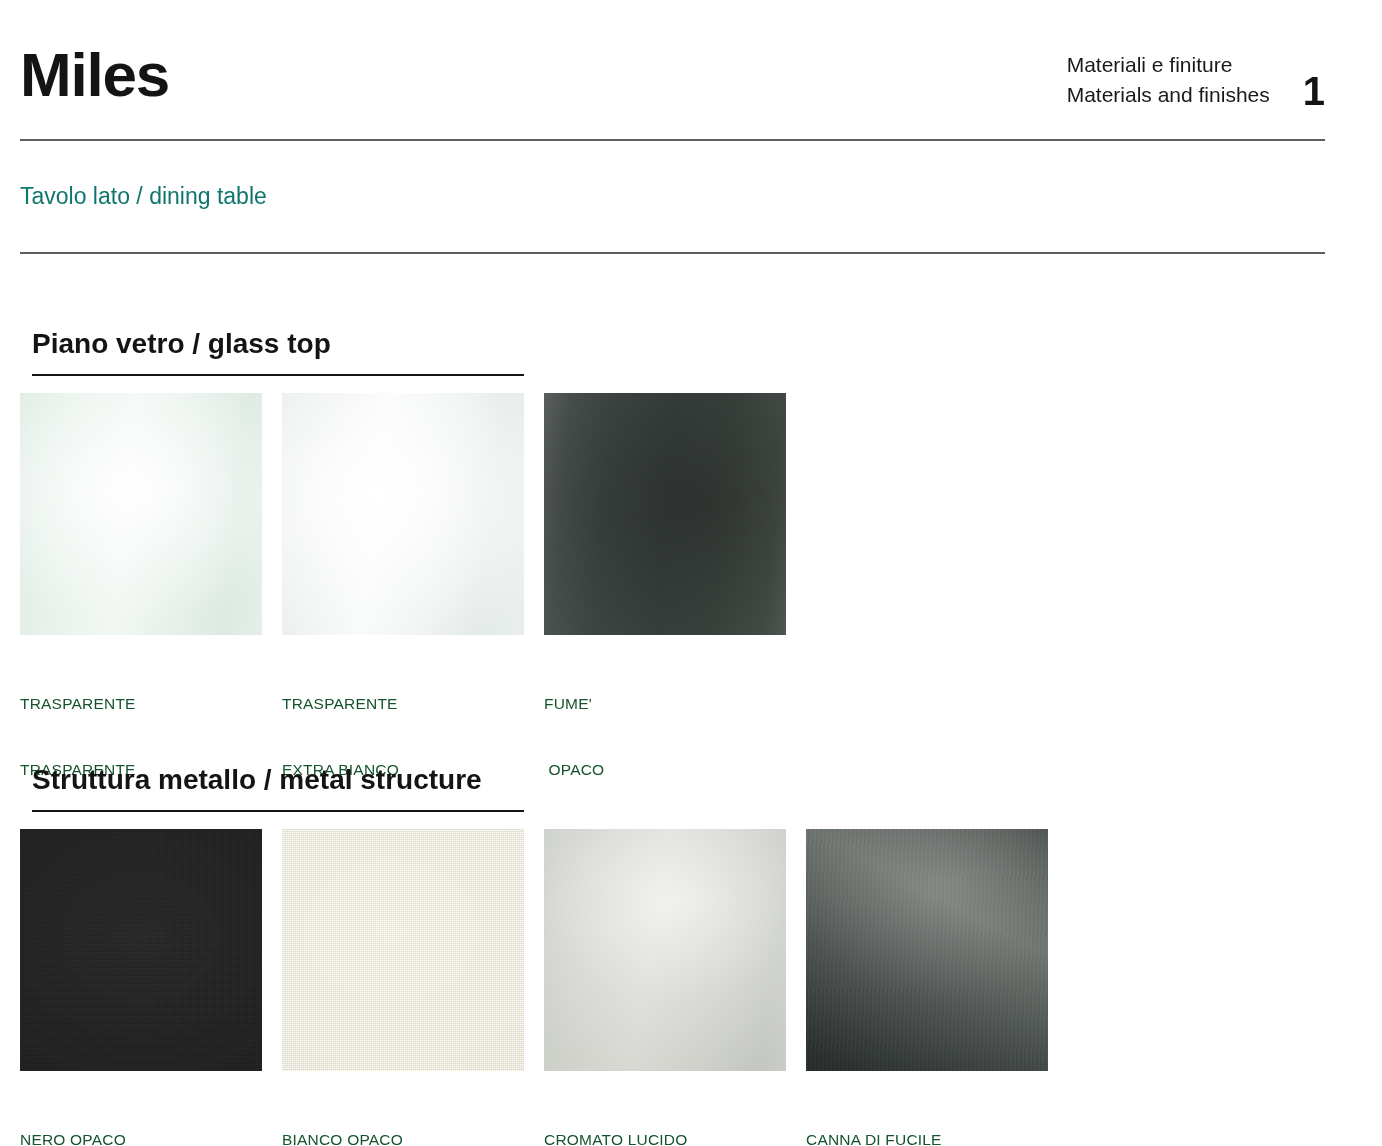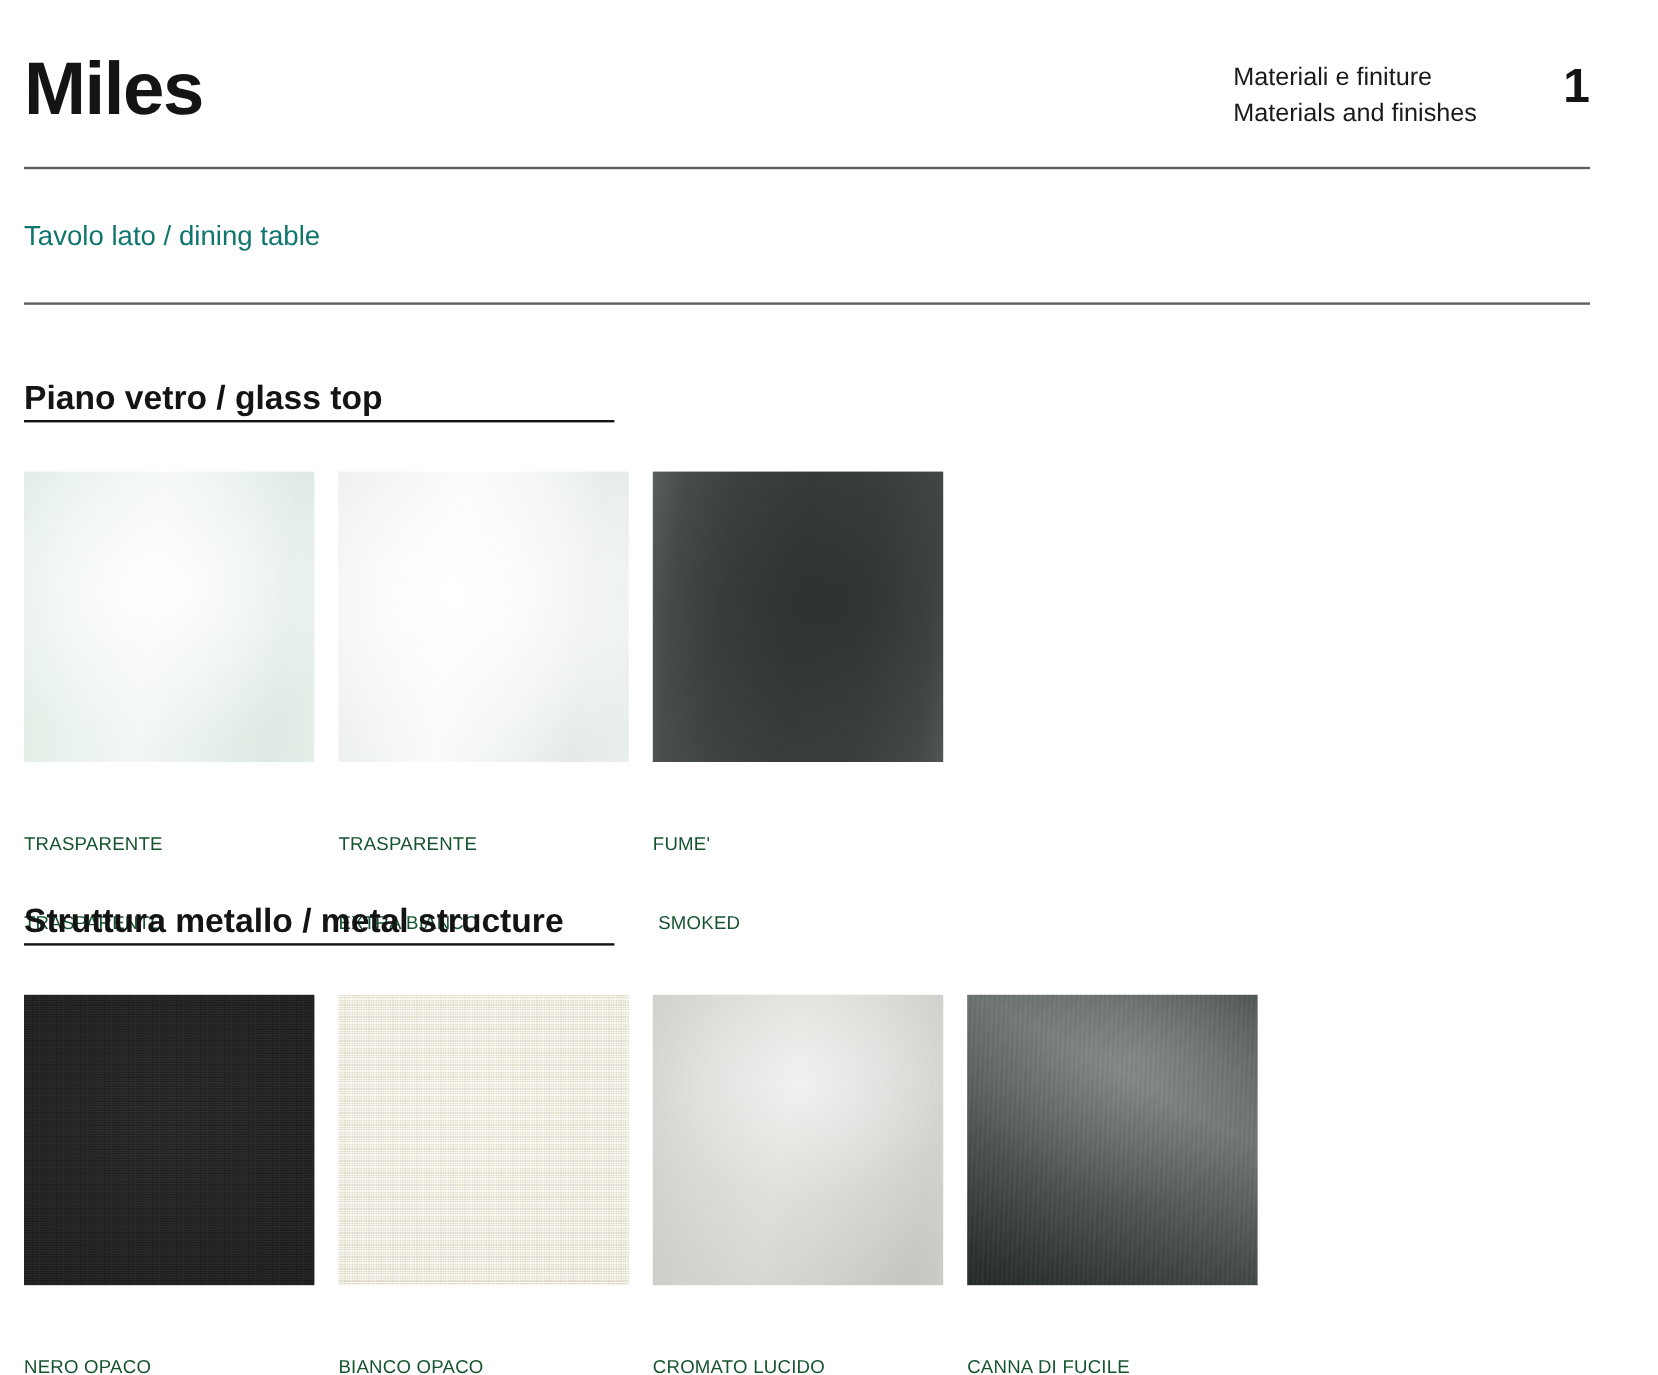--- a/index.html
+++ b/index.html
@@ -36,22 +36,22 @@
     font-size: 62px;
     font-weight: 700;
     letter-spacing: -1.2px;
     line-height: 1;
     color: #141414;
     margin: 0;
     padding-top: 8px;
   }
   .header-right {
     display: flex;
-    align-items: flex-start;
-    gap: 72px;
+    align-items: flex-end;
+    gap: 33px;
     padding-top: 14px;
   }
   .header-meta {
     font-size: 21px;
     line-height: 1.45;
     color: #1a1a1a;
     text-align: left;
     white-space: nowrap;
   }
   .page-number {
@@ -83,22 +83,22 @@
 
   
   .section { position: absolute; left: 20px; }
   .section-glass { top: 316px; }
   .section-metal { top: 752px; }
 
   .section-title {
     font-size: 28px;
     line-height: 1.15;
     color: #141414;
-    margin: 0;
-    padding-bottom: 2px;
+    margin: 12px;
+    padding-bottom: 14px;
     width: 492px;
     border-bottom: 2px solid #141414;
   }
 
   .swatch-row {
     position: absolute;
     left: 20px;
     display: block;
   }
   .row-glass { top: 393px; }
@@ -230,21 +230,21 @@
         <div>EXTRA BIANCO</div>
       </div>
     </div>
 
     <div class="swatch-cell" style="left:524px;">
       <div class="swatch sw-smoked">
         <div class="grain"></div>
       </div>
       <div class="swatch-label">
         <div>FUME'</div>
-        <div> SMOKED</div>
+        <div> OPACO</div>
       </div>
     </div>
 
   </div>
 
   <div class="section section-metal">
     <h2 class="section-title">Struttura metallo / metal structure</h2>
   </div>
 
   <div class="swatch-row row-metal">

